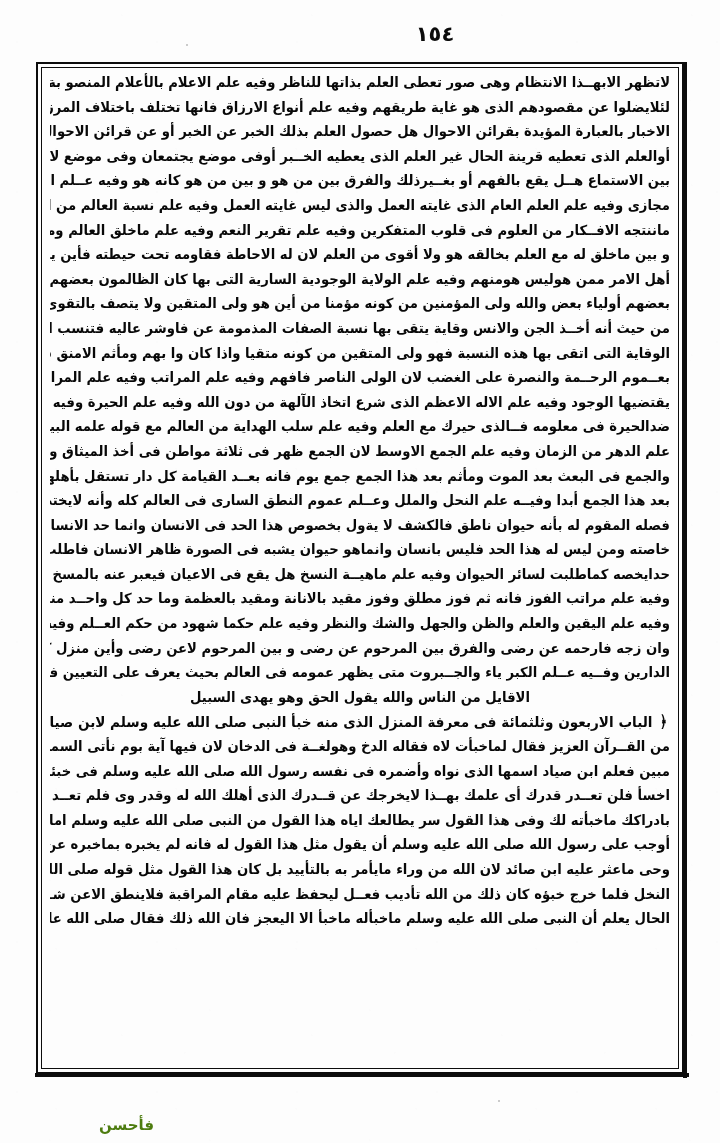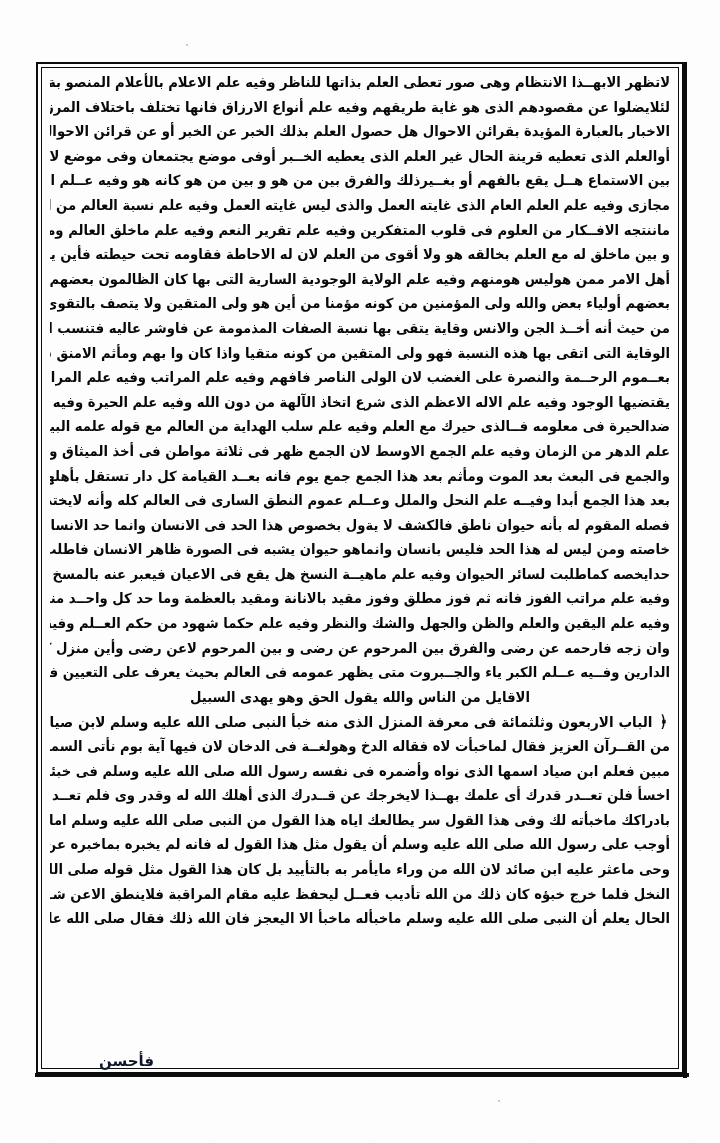--- a/index.html
+++ b/index.html
@@ -139,40 +139,41 @@
     display: inline-block;
     font-size: 15px;
     font-weight: 700;
     transform: scaleX(.8);
     margin: 0 2px;
   }
 
   
   #catchword {
     position: absolute;
-    top: 1052px;
+    top: 1116px;
     right: 566px;          
     font-family: "DejaVu Sans", "Liberation Sans", sans-serif;
     font-size: 15px;
     font-weight: 700;
-    color: #0f172a;
+    color: #4d7c0f;
     direction: rtl;
     letter-spacing: -0.5px;
   }
 
   
   .speck { position: absolute; background: #7a7a7a; border-radius: 50%; opacity:.5; }
 </style>
 </head>
 <body>
 
 <div id="scan-page">
 
   <div id="paper-noise"></div>
 
+  <div id="folio-number">١٥٤</div>
 
   <div id="text-frame">
     <div id="frame-ink-right"></div>
     <div id="frame-ink-bottom"></div>
 
     <div id="text-block">
 
     <div class="tline">لاتظهر الابهــذا الانتظام وهى صور تعطى العلم بذاتها للناظر وفيه علم الاعلام بالأعلام المنصو بة على الطريق للسلاك فيه</div>
         <div class="tline">لئلايضلوا عن مقصودهم الذى هو غاية طريقهم وفيه علم أنواع الارزاق فانها تختلف باختلاف المرزوقين وفيه علم فائدة</div>
         <div class="tline">الاخبار بالعبارة المؤيدة بقرائن الاحوال هل حصول العلم بذلك الخبر عن الخبر أو عن قرائن الاحوال أو عن المجموع</div>

